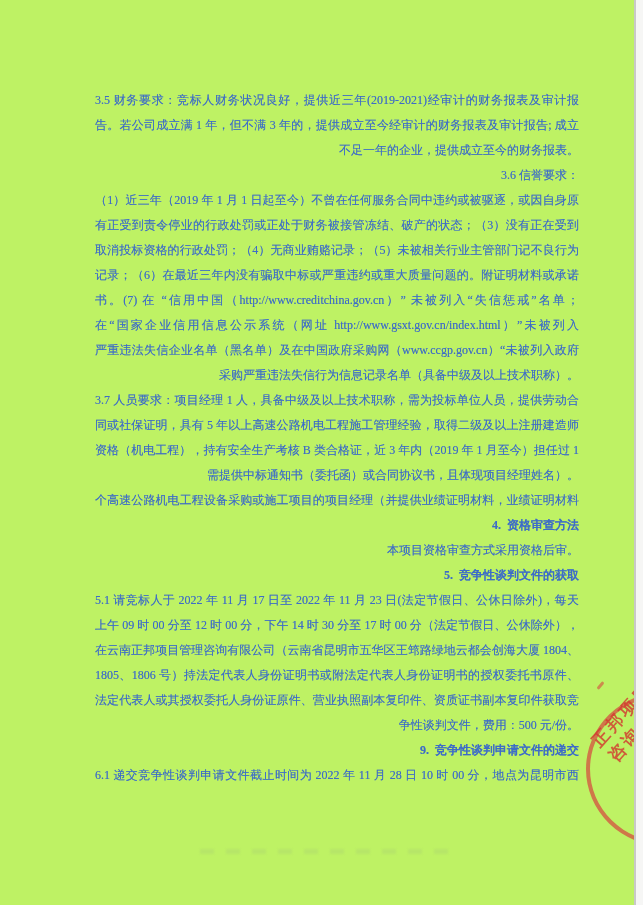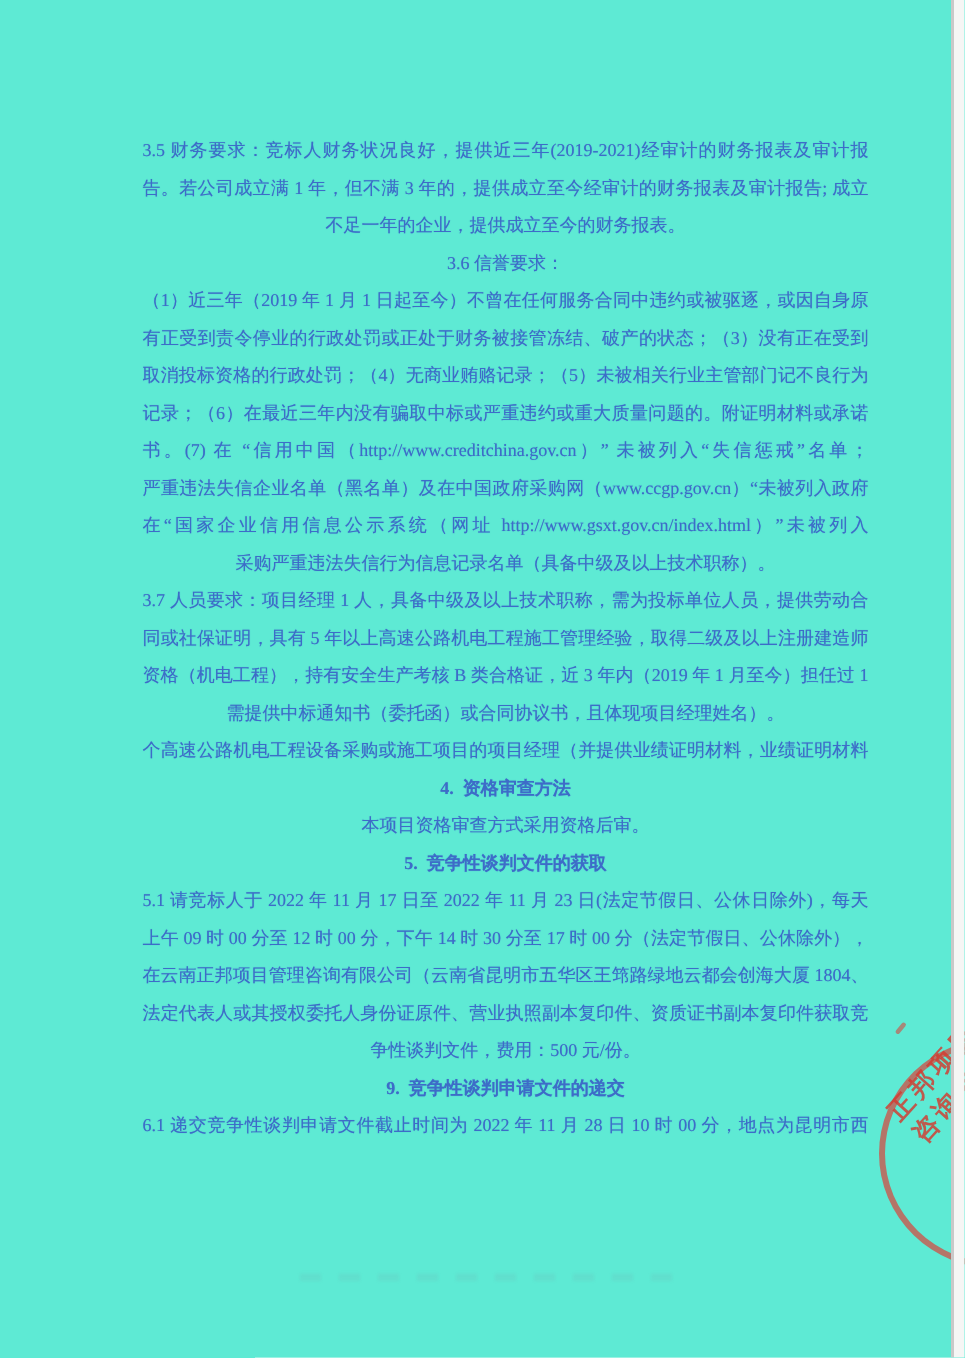--- a/index.html
+++ b/index.html
@@ -5,21 +5,21 @@
   html, body { margin: 0; padding: 0; }
   body {
     width: 643px; height: 905px;
     position: relative;
     overflow: hidden;
     background: #fdfdfc;
     font-family: "Liberation Serif", "DejaVu Serif", serif;
   }
   .page {
     position: absolute; inset: 0;
-    background: #5eead4;
+    background: #bef264;
   }
   .page-edge {
     position: absolute; top: 0; right: 7px;
     width: 2px; height: 905px;
     background: #c9c9c9;
   }
   .page-outside {
     position: absolute; top: 0; right: 0;
     width: 7px; height: 905px;
     background: #f6f6f5;
@@ -28,21 +28,21 @@
     position: absolute; left: 95px; top: 88px;
     width: 484px;
   }
   .line {
     height: 25px; line-height: 25px;
     font-size: 12px;
     color: #3d6cc8;
     text-shadow: 0 0 0.6px rgba(61,108,200,0.55);
     overflow: hidden;
     white-space: pre;
-    text-align: center;
+    text-align: right;
   }
   .line.j {
     white-space: normal;
     text-align: justify;
     text-align-last: justify;
     text-justify: inter-character;
   }
   .line.b { font-weight: bold; }
   
   .stamp {
@@ -92,34 +92,35 @@
   <div class="text-block">
       <div class="line j">3.5 财务要求：竞标人财务状况良好，提供近三年(2019-2021)经审计的财务报表及审计报</div>
       <div class="line j">告。若公司成立满 1 年，但不满 3 年的，提供成立至今经审计的财务报表及审计报告; 成立</div>
       <div class="line">不足一年的企业，提供成立至今的财务报表。</div>
       <div class="line">3.6 信誉要求：</div>
       <div class="line j">（1）近三年（2019 年 1 月 1 日起至今）不曾在任何服务合同中违约或被驱逐，或因自身原</div>
       <div class="line j">有正受到责令停业的行政处罚或正处于财务被接管冻结、破产的状态；（3）没有正在受到</div>
       <div class="line j">取消投标资格的行政处罚；（4）无商业贿赂记录；（5）未被相关行业主管部门记不良行为</div>
       <div class="line j">记录；（6）在最近三年内没有骗取中标或严重违约或重大质量问题的。附证明材料或承诺</div>
       <div class="line j">书。(7) 在 “信用中国（http://www.creditchina.gov.cn）” 未被列入“失信惩戒”名单；</div>
+      <div class="line j">在“国家企业信用信息公示系统（网址 http://www.gsxt.gov.cn/index.html）”未被列入</div>
       <div class="line j">严重违法失信企业名单（黑名单）及在中国政府采购网（www.ccgp.gov.cn）“未被列入政府</div>
-      <div class="line j">在“国家企业信用信息公示系统（网址 http://www.gsxt.gov.cn/index.html）”未被列入</div>
       <div class="line">采购严重违法失信行为信息记录名单（具备中级及以上技术职称）。</div>
       <div class="line j">3.7 人员要求：项目经理 1 人，具备中级及以上技术职称，需为投标单位人员，提供劳动合</div>
       <div class="line j">同或社保证明，具有 5 年以上高速公路机电工程施工管理经验，取得二级及以上注册建造师</div>
       <div class="line j">资格（机电工程），持有安全生产考核 B 类合格证，近 3 年内（2019 年 1 月至今）担任过 1</div>
       <div class="line">需提供中标通知书（委托函）或合同协议书，且体现项目经理姓名）。</div>
       <div class="line j">个高速公路机电工程设备采购或施工项目的项目经理（并提供业绩证明材料，业绩证明材料</div>
       <div class="line b">4.  资格审查方法</div>
       <div class="line">本项目资格审查方式采用资格后审。</div>
       <div class="line b">5.  竞争性谈判文件的获取</div>
       <div class="line j">5.1 请竞标人于 2022 年 11 月 17 日至 2022 年 11 月 23 日(法定节假日、公休日除外)，每天</div>
       <div class="line j">上午 09 时 00 分至 12 时 00 分，下午 14 时 30 分至 17 时 00 分（法定节假日、公休除外），</div>
       <div class="line j">在云南正邦项目管理咨询有限公司（云南省昆明市五华区王筇路绿地云都会创海大厦 1804、</div>
+      <div class="line j">1805、1806 号）持法定代表人身份证明书或附法定代表人身份证明书的授权委托书原件、</div>
       <div class="line j">法定代表人或其授权委托人身份证原件、营业执照副本复印件、资质证书副本复印件获取竞</div>
       <div class="line">争性谈判文件，费用：500 元/份。</div>
       <div class="line b">9.  竞争性谈判申请文件的递交</div>
       <div class="line j">6.1 递交竞争性谈判申请文件截止时间为 2022 年 11 月 28 日 10 时 00 分，地点为昆明市西</div>
     </div>
 
   <div class="stamp">
     <div class="stamp-tick"></div>
     <div class="stamp-circle"></div>
     <div class="stamp-text">

